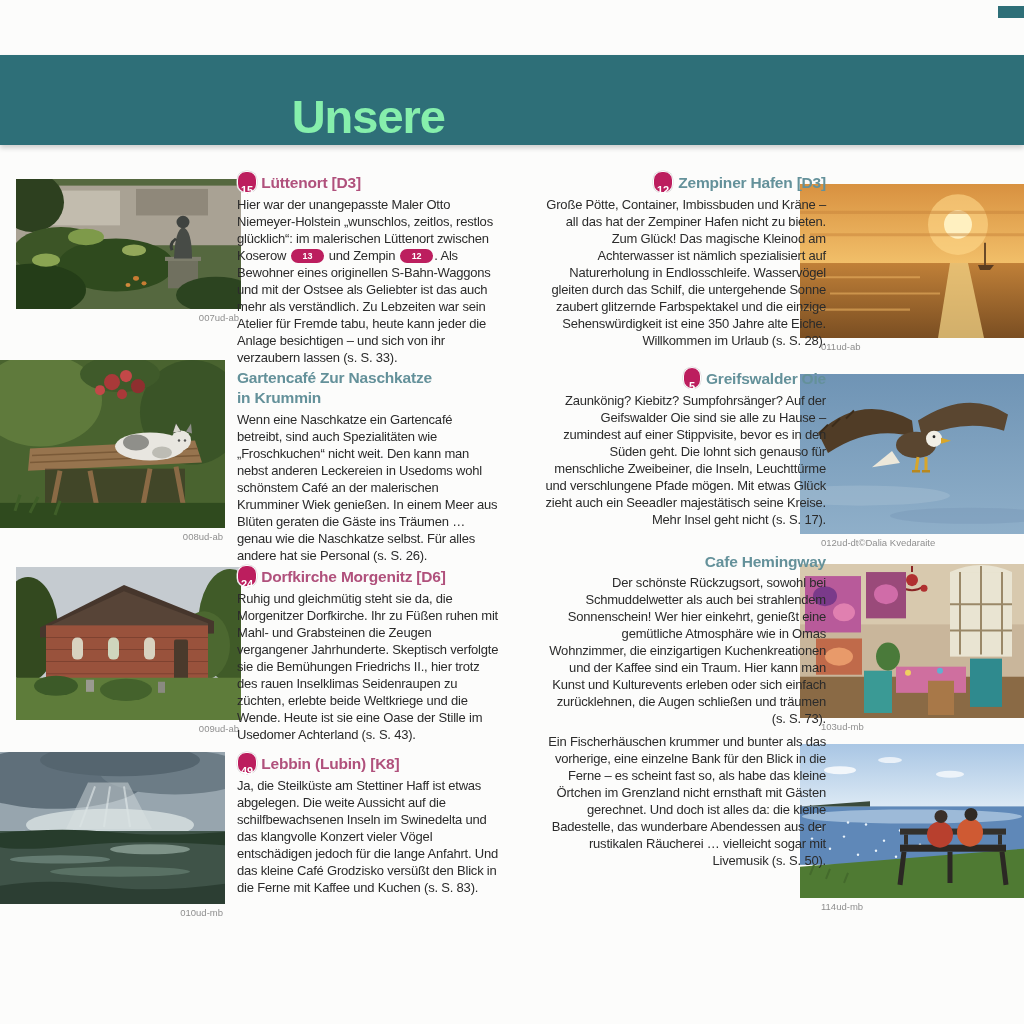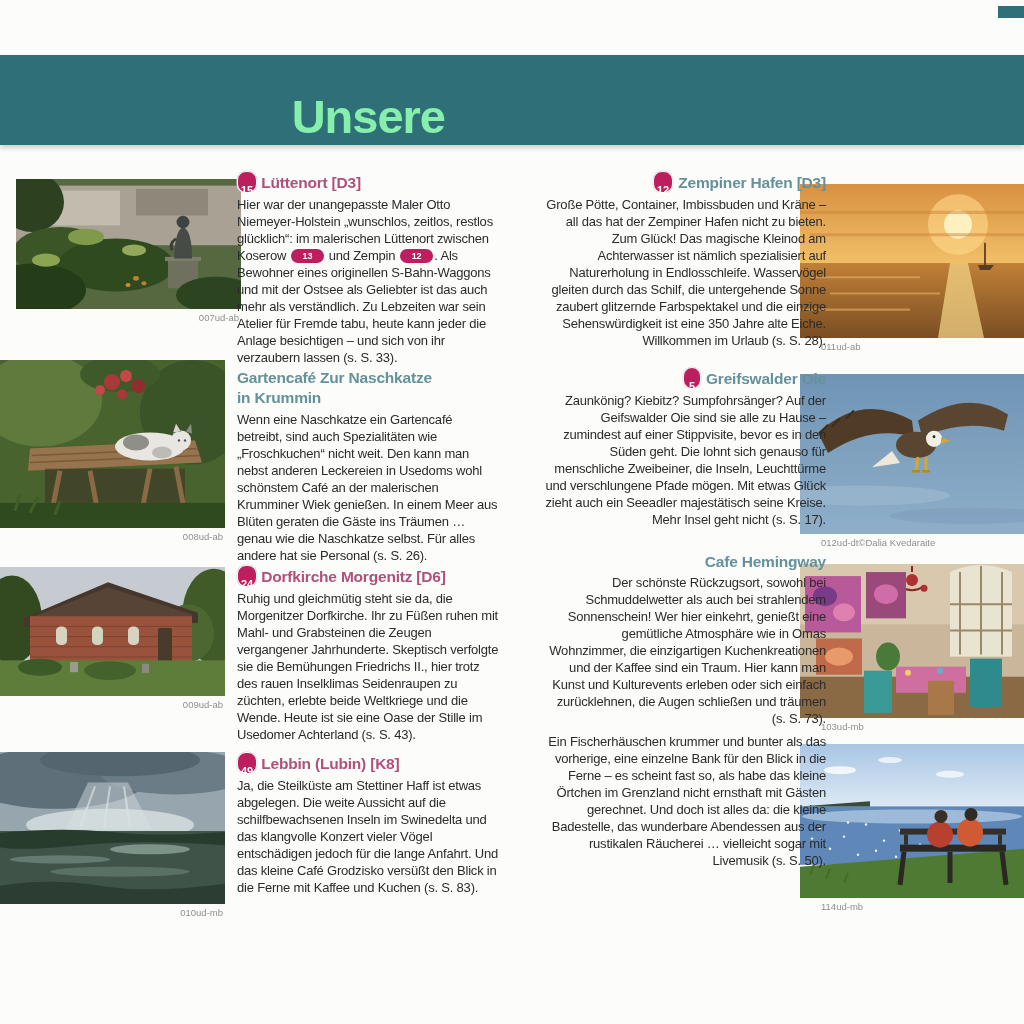--- a/index.html
+++ b/index.html
@@ -134,21 +134,21 @@
     <path d="M173 72 L176 63 L181 71 Z" fill="#d8d6ce"></path>
     <path d="M186 71 L191 63 L192 73 Z" fill="#8f8f8a"></path>
     <circle cx="179" cy="80" r="1.2" fill="#555"></circle>
     <circle cx="185" cy="80" r="1.2" fill="#555"></circle>
     <rect x="0" y="142" width="225" height="25" fill="#2f4a1e"></rect>
     <path d="M15 150 L20 134 M30 152 L38 136 M55 154 L60 140" stroke="#3f5e28" stroke-width="3"></path>
   </svg>
   <figcaption>008ud-ab</figcaption>
 </figure>
 
-<figure class="photo leftside" style="left:0;top:567px;height:129px">
+<figure class="photo leftside" style="left:16px;top:567px;height:153px">
   <svg viewBox="0 0 225 152" preserveAspectRatio="none">
     <rect width="225" height="152" fill="#c5cbd0"></rect>
     <ellipse cx="12" cy="62" rx="30" ry="52" fill="#33491f"></ellipse>
     <ellipse cx="214" cy="58" rx="32" ry="56" fill="#405b28"></ellipse>
     <ellipse cx="188" cy="78" rx="26" ry="34" fill="#4c6830"></ellipse>
     <polygon points="24,60 108,18 198,54 198,66 24,70" fill="#46362c"></polygon>
     <polygon points="30,60 108,24 192,56 192,60 30,64" fill="#574437"></polygon>
     <rect x="30" y="58" width="162" height="56" fill="#99523c"></rect>
     <path d="M30 70 H192 M30 82 H192 M30 94 H192 M30 106 H192" stroke="#7e4230" stroke-width="1"></path>
     <rect x="56" y="70" width="11" height="22" rx="5" fill="#d8d2c0"></rect>

